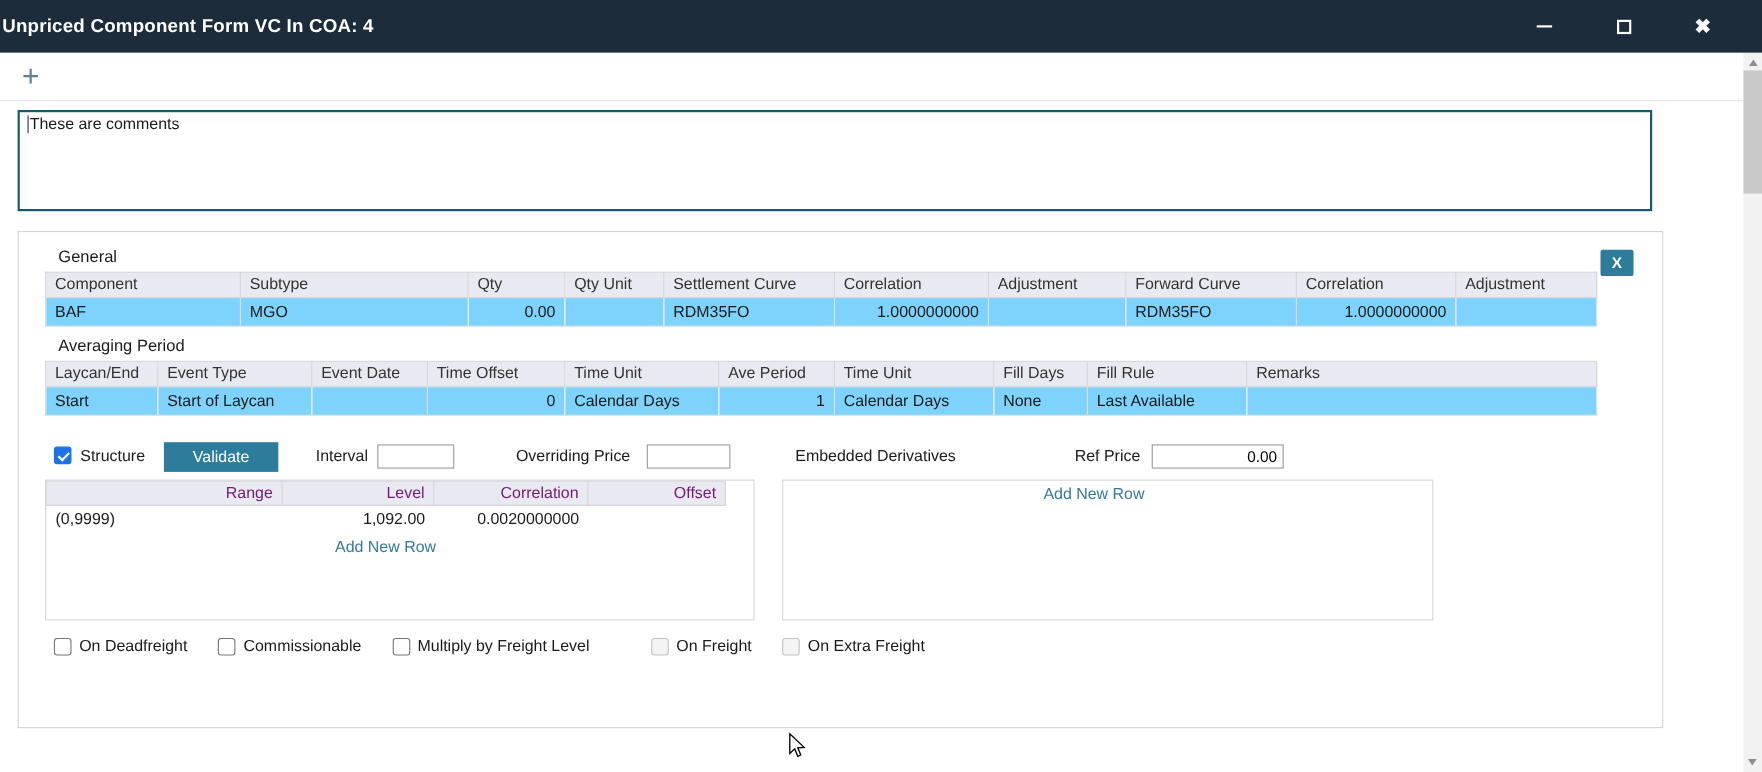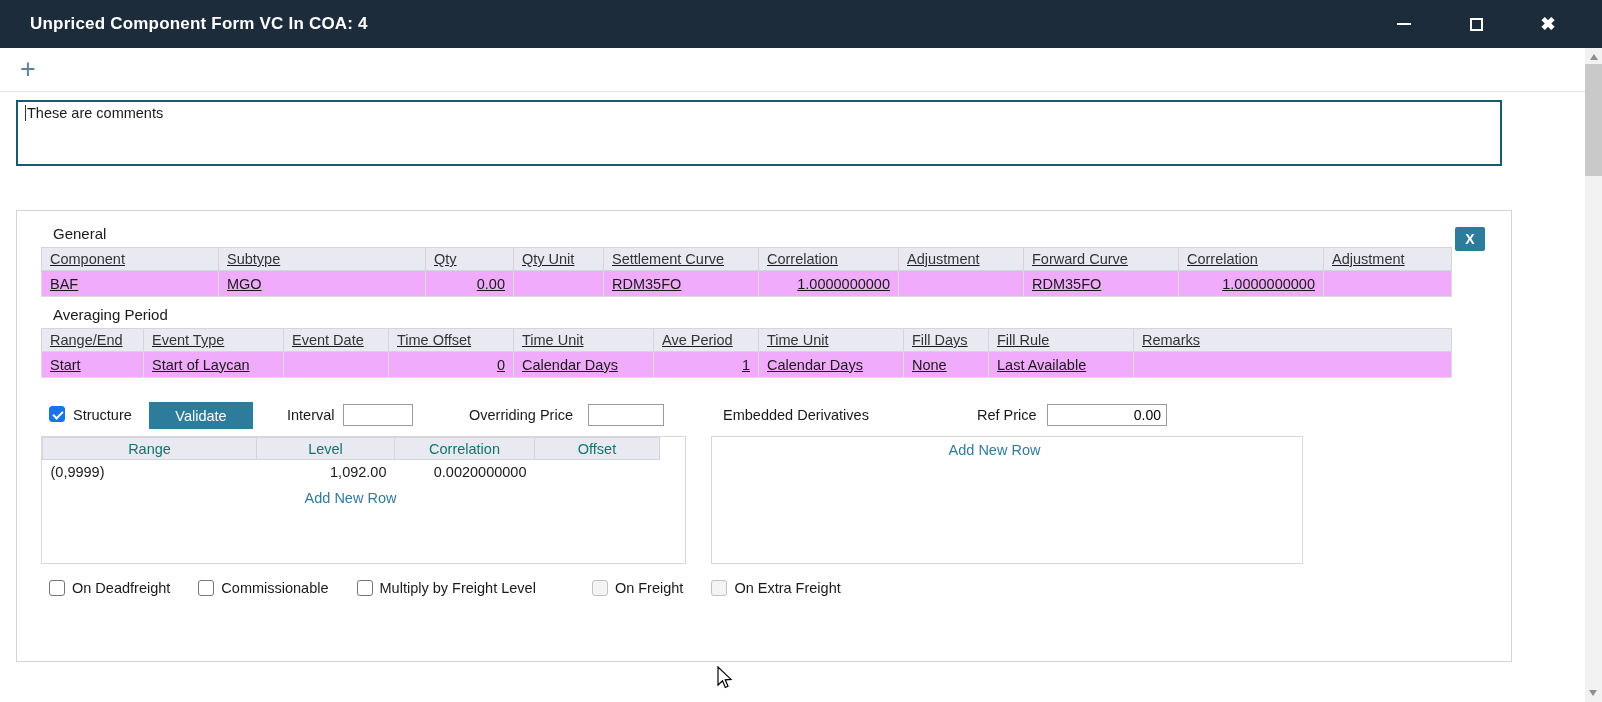--- a/index.html
+++ b/index.html
@@ -13,41 +13,41 @@
     font-size: 14.5px;
   }
 
   
   .titlebar {
     position: absolute; top: 0; left: 0; width: 100%; height: 48px;
     background: #1d2c3b; color: #fff;
     display: flex; align-items: center;
   }
   .titlebar .title {
-    font-size: 17px; font-weight: 700; padding-left: 30px; letter-spacing: .2px;
+    font-size: 17px; font-weight: 700; padding-left: 2px; letter-spacing: .2px;
   }
   .win-controls { margin-left: auto; margin-right: 44px; display: flex; align-items: center; gap: 52px; }
   .win-btn { width: 20px; height: 20px; display: flex; align-items: center; justify-content: center; cursor: pointer; }
   .win-btn .minus { width: 14px; height: 2px; background: #fff; }
   .win-btn .square { width: 13px; height: 13px; border: 2px solid #fff; }
   .win-btn.close { font-size: 18px; font-weight: 700; color: #fff; }
 
   
   .toolbar {
     position: absolute; top: 48px; left: 0; width: calc(100% - 17px); height: 44px;
     background: #fff; border-bottom: 1px solid #e3e3e3;
   }
   .add-icon {
     font-size: 27px; font-weight: 400; color: #5e8294;
     margin-left: 20px; line-height: 42px; display: inline-block; cursor: pointer;
   }
 
   
   .comments {
-    position: absolute; top: 100px; left: 16px; width: 1486px; height: 66px;
+    position: absolute; top: 100px; left: 16px; width: 1486px; height: 92px;
     border: 2px solid #175a70; background: #fff;
     padding: 3px 7px; font-size: 14.5px; cursor: text;
   }
   .caret {
     display: inline-block; width: 0; height: 16px;
     border-left: 1.5px solid #333; margin-right: 1px; vertical-align: text-bottom;
   }
 
   
   .panel {
@@ -60,27 +60,27 @@
     width: 30px; height: 24px;
     background: #2d7c9c; color: #fff; border: none;
     font-family: "Liberation Sans", sans-serif;
     font-size: 14px; font-weight: 700; cursor: pointer; border-radius: 2px;
     line-height: 22px; text-align: center; padding: 0;
   }
   .section-title { font-size: 15px; margin: 0 0 5px 12px; color: #1a1a1a; }
   .section-title.avg { margin-top: 9px; }
 
   
-  table.grid { width: 1410px; border-collapse: collapse; table-layout: fixed; font-size: 14.5px; text-decoration: underline; }
+  table.grid { width: 1410px; border-collapse: collapse; table-layout: fixed; font-size: 14.5px; }
   table.grid th {
     background: #e9e9f1; border: 1px solid #d4d4dc;
     font-weight: 400; text-align: left; padding: 2px 8px; height: 23px; color: #333;
   }
   table.grid td {
-    border: 1px solid #dbdbdb; background: #f0abfc;
+    border: 1px solid #dbdbdb; background: #7dd3fc;
     padding: 3px 8px; height: 26px; overflow: hidden; white-space: nowrap;
   }
   td.num { text-align: right; }
   td.ro { background: #efefef; }
 
   
   .structure-row { position: relative; height: 30px; margin-top: 24px; }
   .structure-row .pos { position: absolute; top: 5px; text-align: right; }
   .cb {
     display: inline-block; width: 16px; height: 16px;
@@ -112,21 +112,21 @@
   
   .tables-row { display: flex; margin-top: 4px; padding-left: 0; }
   .subtable { border: 1px solid #d8d8d8; height: 128px; background: #fff; }
   .range-box { width: 645px; margin-right: 25px; }
   .deriv-box { width: 592px; }
   table.sub { border-collapse: collapse; table-layout: fixed; font-size: 14.5px; }
   table.sub.range { width: 617px; }
   table.sub.deriv { width: 565px; }
   table.sub th {
     background: #e9e9f1; border: 1px solid #d4d4dc;
-    font-weight: 400; text-align: center; padding: 2px 8px; height: 22px; color: #0f766e;
+    font-weight: 400; text-align: right; padding: 2px 8px; height: 22px; color: #701a75;
   }
   table.sub td { padding: 4px 8px; height: 25px; white-space: nowrap; }
   .add-row {
     display: block; text-align: center;
     color: #337a9e; font-size: 14.5px; margin-top: 5px; cursor: pointer; text-decoration: none;
   }
 
   
   .flags-row { display: flex; align-items: center; margin-top: 16px; padding-left: 8px; text-align: center; }
   .flag { display: flex; align-items: center; margin-right: 28px; cursor: pointer; }
@@ -230,21 +230,21 @@
         <col style="width:125px">
       <col style="width:140px">
         <col style="width:105px">
         <col style="width:145px">
         <col style="width:85px">
       <col style="width:145px">
         <col style="width:318px">
     </colgroup>
     <thead>
       <tr>
-        <th>Range/End</th>
+        <th>Laycan/End</th>
         <th>Event Type</th>
         <th>Event Date</th>
         <th>Time Offset</th>
         <th>Time Unit</th>
         <th>Ave Period</th>
         <th>Time Unit</th>
         <th>Fill Days</th>
         <th>Fill Rule</th>
         <th>Remarks</th>
       </tr>

